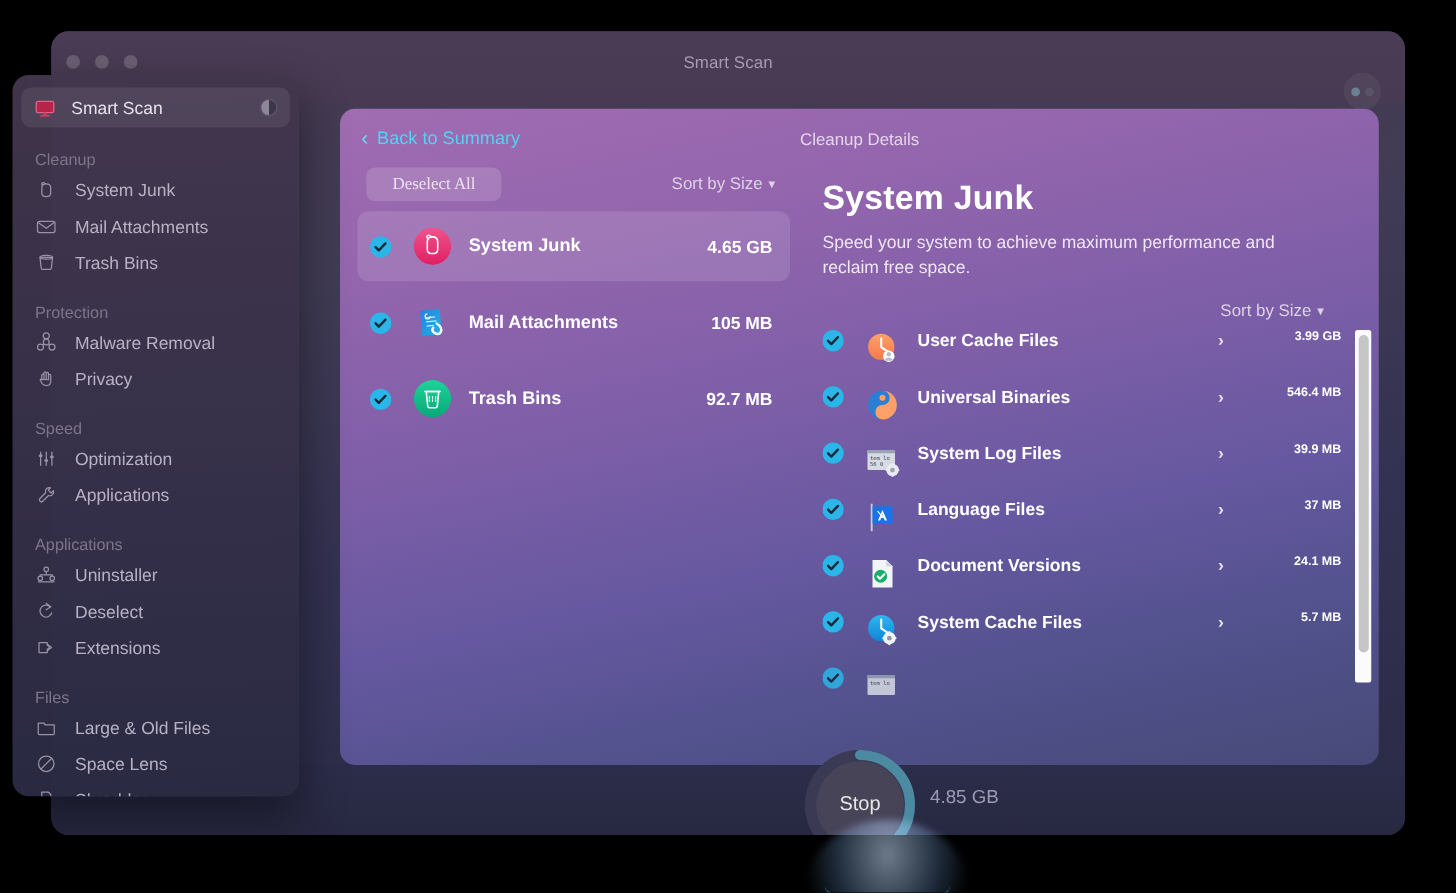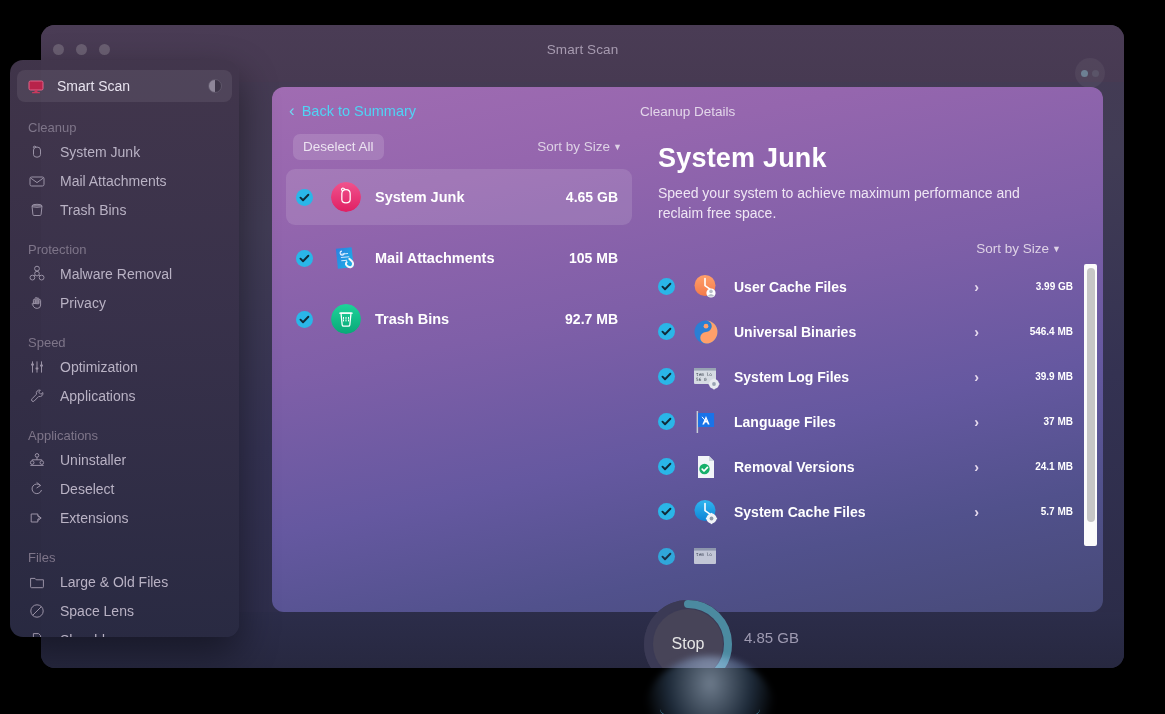--- a/index.html
+++ b/index.html
@@ -55,23 +55,23 @@
   .cleanup-details {
     position:absolute; left:368px; top:17px;
     font-size:13.5px; color:#e3d6ea;
   }
 
   
   .left-col { position:absolute; left:14px; top:46px; width:346px; }
   .lc-bar { position:relative; height:32px; }
   .deselect {
     position:absolute; left:7px; top:1px;
-    padding:5px 10px 6px; border-radius:7px;
+    padding:5px 21px 6px; border-radius:7px;
     background:rgba(255,255,255,.14);
-    color:#ece3f1; font-size:13.5px; cursor:pointer;
+    color:#ece3f1; font-size:13.5px; cursor:pointer;font-family:Liberation Serif, serif;
   }
   .sortby {
     position:absolute; right:10px; top:6px;
     font-size:13.5px; color:#ded2e6; cursor:pointer;
   }
   .sortby .caret { font-size:9px; margin-left:3px; position:relative; top:-1px; }
 
   .cat-row {
     position:relative; display:flex; align-items:center;
     height:56px; margin:4px 0 0; padding:0 14px 0 10px;
@@ -88,21 +88,21 @@
   .cbx svg { width:11px;height:11px; display:block; }
 
   
   .right-col { position:absolute; left:368px; top:46px; right:0; bottom:0; }
   .big-title { margin:10px 0 0 18px; font-size:27px; font-weight:700; color:#fff; letter-spacing:.2px; }
   .subtitle { margin:9px 0 0 18px; width:400px; font-size:14px; line-height:1.45; color:#efe6f4; }
   .r-sort { position:absolute; right:42px; top:108px; font-size:13.5px; color:#ded2e6; cursor:pointer; }
   .r-sort .caret { font-size:9px; margin-left:3px; position:relative; top:-1px; }
 
   .det-list { position:absolute; left:18px; top:131px; right:30px; bottom:0; overflow:hidden; }
-  .det-row { display:flex; align-items:center; height:45px; cursor:pointer; }
+  .det-row { display:flex; height:45px; cursor:pointer; }
   .det-name { flex:1; margin-left:13px; color:#fff; font-size:14px; font-weight:600; }
   .det-arrow { color:#e7dbee; font-size:14px; font-weight:700; margin-right:18px; }
   .det-size { color:#fff; font-size:10px; font-weight:600; width:76px; text-align:right; }
   .det-icon { width:30px; height:30px; flex:0 0 auto; margin-left:16px; position:relative; }
 
   .scrollbar {
     position:absolute; right:6px; top:131px; width:13px; height:282px;
     background:#fbfbfb; border-radius:2px;
   }
   .scrollthumb {
@@ -373,21 +373,21 @@
                 <svg viewBox="0 0 12 12">
                   <path d="M1.6 6.2 L4.4 9 L10.2 3" fill="none" stroke="#102a38" stroke-width="2.1" stroke-linecap="round" stroke-linejoin="round"></path>
                 </svg>
               </span>
               <span class="det-icon"><svg width="30" height="30" viewBox="0 0 30 30">
                   <path d="M7 4 h11 l5 5 v17 h-16 z" fill="#f2f5f8"></path>
                   <path d="M18 4 l5 5 h-5 z" fill="#cdd5de"></path>
                   <circle cx="13.5" cy="17" r="5.2" fill="#16b06b"></circle>
                   <path d="M11.2 17.2 l1.8 1.8 l3.5 -3.6" fill="none" stroke="#fff" stroke-width="1.7" stroke-linecap="round" stroke-linejoin="round"></path>
                 </svg></span>
-              <span class="det-name">Removal Versions</span>
+              <span class="det-name">Document Versions</span>
               <span class="det-arrow">›</span>
               <span class="det-size">24.1 MB</span>
             </div>
             <div class="det-row">
               <span class="cbx">
                 <svg viewBox="0 0 12 12">
                   <path d="M1.6 6.2 L4.4 9 L10.2 3" fill="none" stroke="#102a38" stroke-width="2.1" stroke-linecap="round" stroke-linejoin="round"></path>
                 </svg>
               </span>
               <span class="det-icon"><svg width="30" height="30" viewBox="0 0 30 30">

